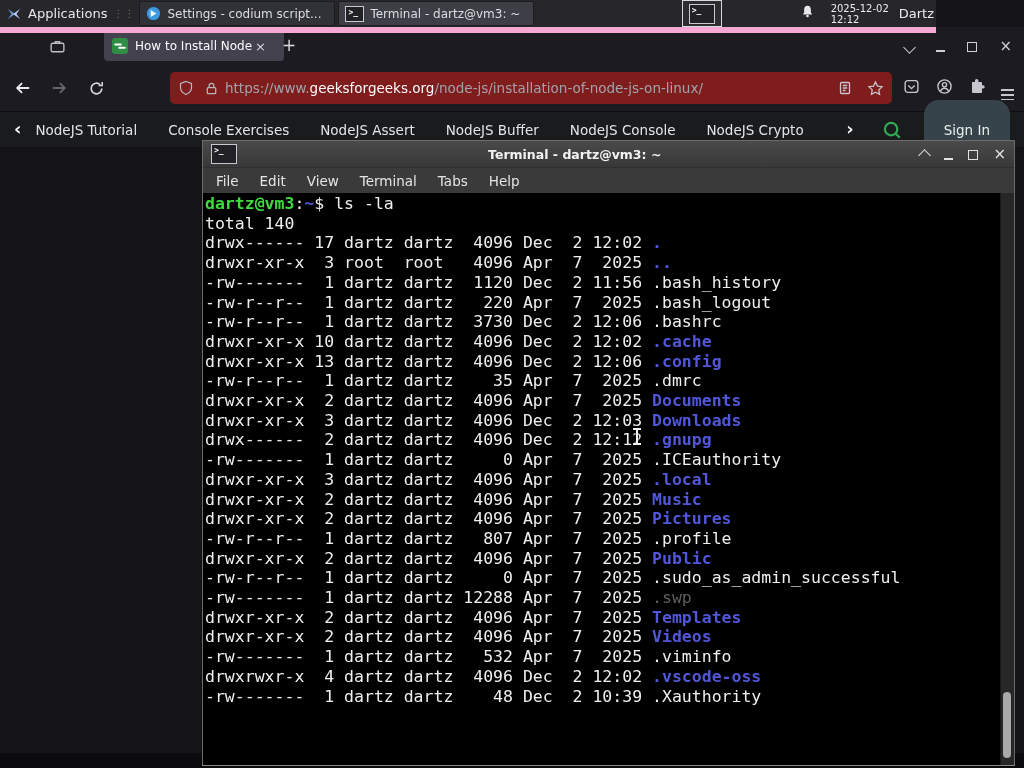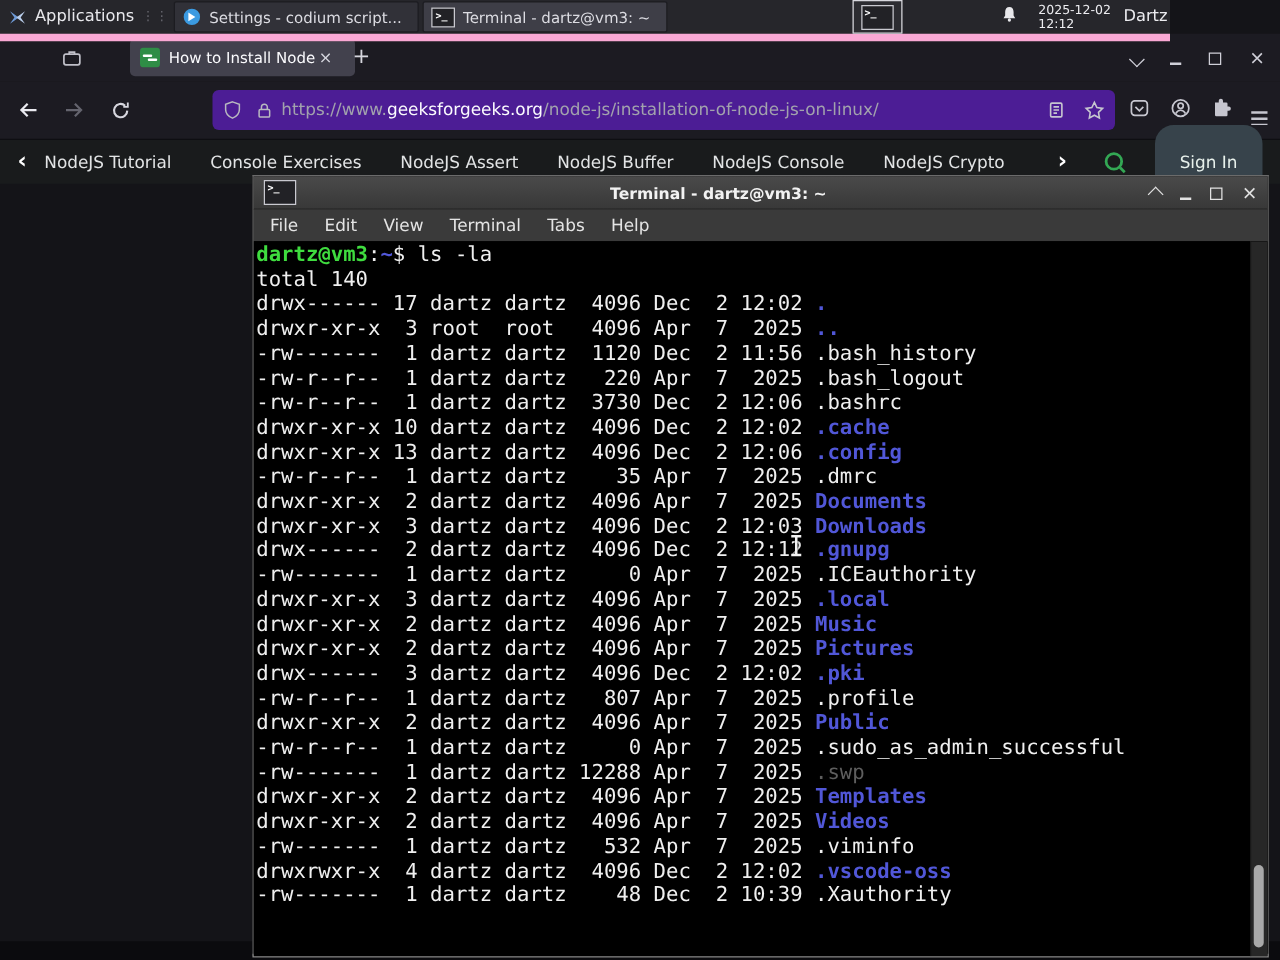--- a/index.html
+++ b/index.html
@@ -40,21 +40,21 @@
   .tab-controls{position:absolute;right:0;top:0;height:38px;display:flex;align-items:center;gap:22px;padding-right:12px;color:#cfcfd8;}
   .chev{width:8px;height:8px;border-left:1.6px solid #cfcfd8;border-bottom:1.6px solid #cfcfd8;display:inline-block;}
   .chev.down{transform:rotate(-45deg);margin-top:-3px;}
   .chev.up{transform:rotate(135deg);margin-top:3px;}
   .minbar{width:9px;height:1.6px;background:#cfcfd8;display:inline-block;}
   .maxbox{width:8px;height:8px;border:1.5px solid #cfcfd8;display:inline-block;}
   .xglyph{font-size:15px;line-height:1;color:#cfcfd8;}
 
   .navbar{position:relative;height:46px;background:#1c1b22;border-bottom:1px solid #0e0e12;}
   .nav-ic{position:absolute;top:12px;width:22px;height:22px;display:flex;align-items:center;justify-content:center;}
-  .urlbar{position:absolute;left:170px;top:7px;width:706px;height:32px;background:#4c1d95;border-radius:5px;
+  .urlbar{position:absolute;left:170px;top:7px;width:706px;height:32px;background:#7f1d1d;border-radius:5px;
           display:flex;align-items:center;padding:0 8px;}
   .url{font-size:13.5px;white-space:nowrap;overflow:hidden;margin-left:6px;flex:1;}
   .url .dim{color:#a2a2ad;}
   .url .host{color:#fbfbfe;}
   .right-icons{position:absolute;right:0;top:0;height:46px;display:flex;align-items:center;gap:16px;padding-right:10px;}
   .burger{display:inline-flex;flex-direction:column;gap:3px;}
   .burger i{width:13px;height:1.7px;background:#c6c6cf;display:block;}
 
   .sitenav{position:relative;height:35px;background:#191b1c;display:flex;align-items:center;color:#e2e4e5;}
   .sn-chev{font-size:18px;font-weight:bold;color:#fff;margin:0 14px 2px 14px;}
@@ -236,21 +236,20 @@
           <div class="tline"><span>drwxr-xr-x 10 dartz dartz  4096 Dec  2 12:02 </span><span class="fn-dir">.cache</span></div>
           <div class="tline"><span>drwxr-xr-x 13 dartz dartz  4096 Dec  2 12:06 </span><span class="fn-dir">.config</span></div>
           <div class="tline"><span>-rw-r--r--  1 dartz dartz    35 Apr  7  2025 </span><span class="fn-file">.dmrc</span></div>
           <div class="tline"><span>drwxr-xr-x  2 dartz dartz  4096 Apr  7  2025 </span><span class="fn-dir">Documents</span></div>
           <div class="tline"><span>drwxr-xr-x  3 dartz dartz  4096 Dec  2 12:03 </span><span class="fn-dir">Downloads</span></div>
           <div class="tline"><span>drwx------  2 dartz dartz  4096 Dec  2 12:12 </span><span class="fn-dir">.gnupg</span></div>
           <div class="tline"><span>-rw-------  1 dartz dartz     0 Apr  7  2025 </span><span class="fn-file">.ICEauthority</span></div>
           <div class="tline"><span>drwxr-xr-x  3 dartz dartz  4096 Apr  7  2025 </span><span class="fn-dir">.local</span></div>
           <div class="tline"><span>drwxr-xr-x  2 dartz dartz  4096 Apr  7  2025 </span><span class="fn-dir">Music</span></div>
           <div class="tline"><span>drwxr-xr-x  2 dartz dartz  4096 Apr  7  2025 </span><span class="fn-dir">Pictures</span></div>
-          <div class="tline"><span>drwx------  3 dartz dartz  4096 Dec  2 12:02 </span><span class="fn-dir">.pki</span></div>
           <div class="tline"><span>-rw-r--r--  1 dartz dartz   807 Apr  7  2025 </span><span class="fn-file">.profile</span></div>
           <div class="tline"><span>drwxr-xr-x  2 dartz dartz  4096 Apr  7  2025 </span><span class="fn-dir">Public</span></div>
           <div class="tline"><span>-rw-r--r--  1 dartz dartz     0 Apr  7  2025 </span><span class="fn-file">.sudo_as_admin_successful</span></div>
           <div class="tline"><span>-rw-------  1 dartz dartz 12288 Apr  7  2025 </span><span class="fn-dim">.swp</span></div>
           <div class="tline"><span>drwxr-xr-x  2 dartz dartz  4096 Apr  7  2025 </span><span class="fn-dir">Templates</span></div>
           <div class="tline"><span>drwxr-xr-x  2 dartz dartz  4096 Apr  7  2025 </span><span class="fn-dir">Videos</span></div>
           <div class="tline"><span>-rw-------  1 dartz dartz   532 Apr  7  2025 </span><span class="fn-file">.viminfo</span></div>
           <div class="tline"><span>drwxrwxr-x  4 dartz dartz  4096 Dec  2 12:02 </span><span class="fn-dir">.vscode-oss</span></div>
           <div class="tline"><span>-rw-------  1 dartz dartz    48 Dec  2 10:39 </span><span class="fn-file">.Xauthority</span></div>
         </div>

